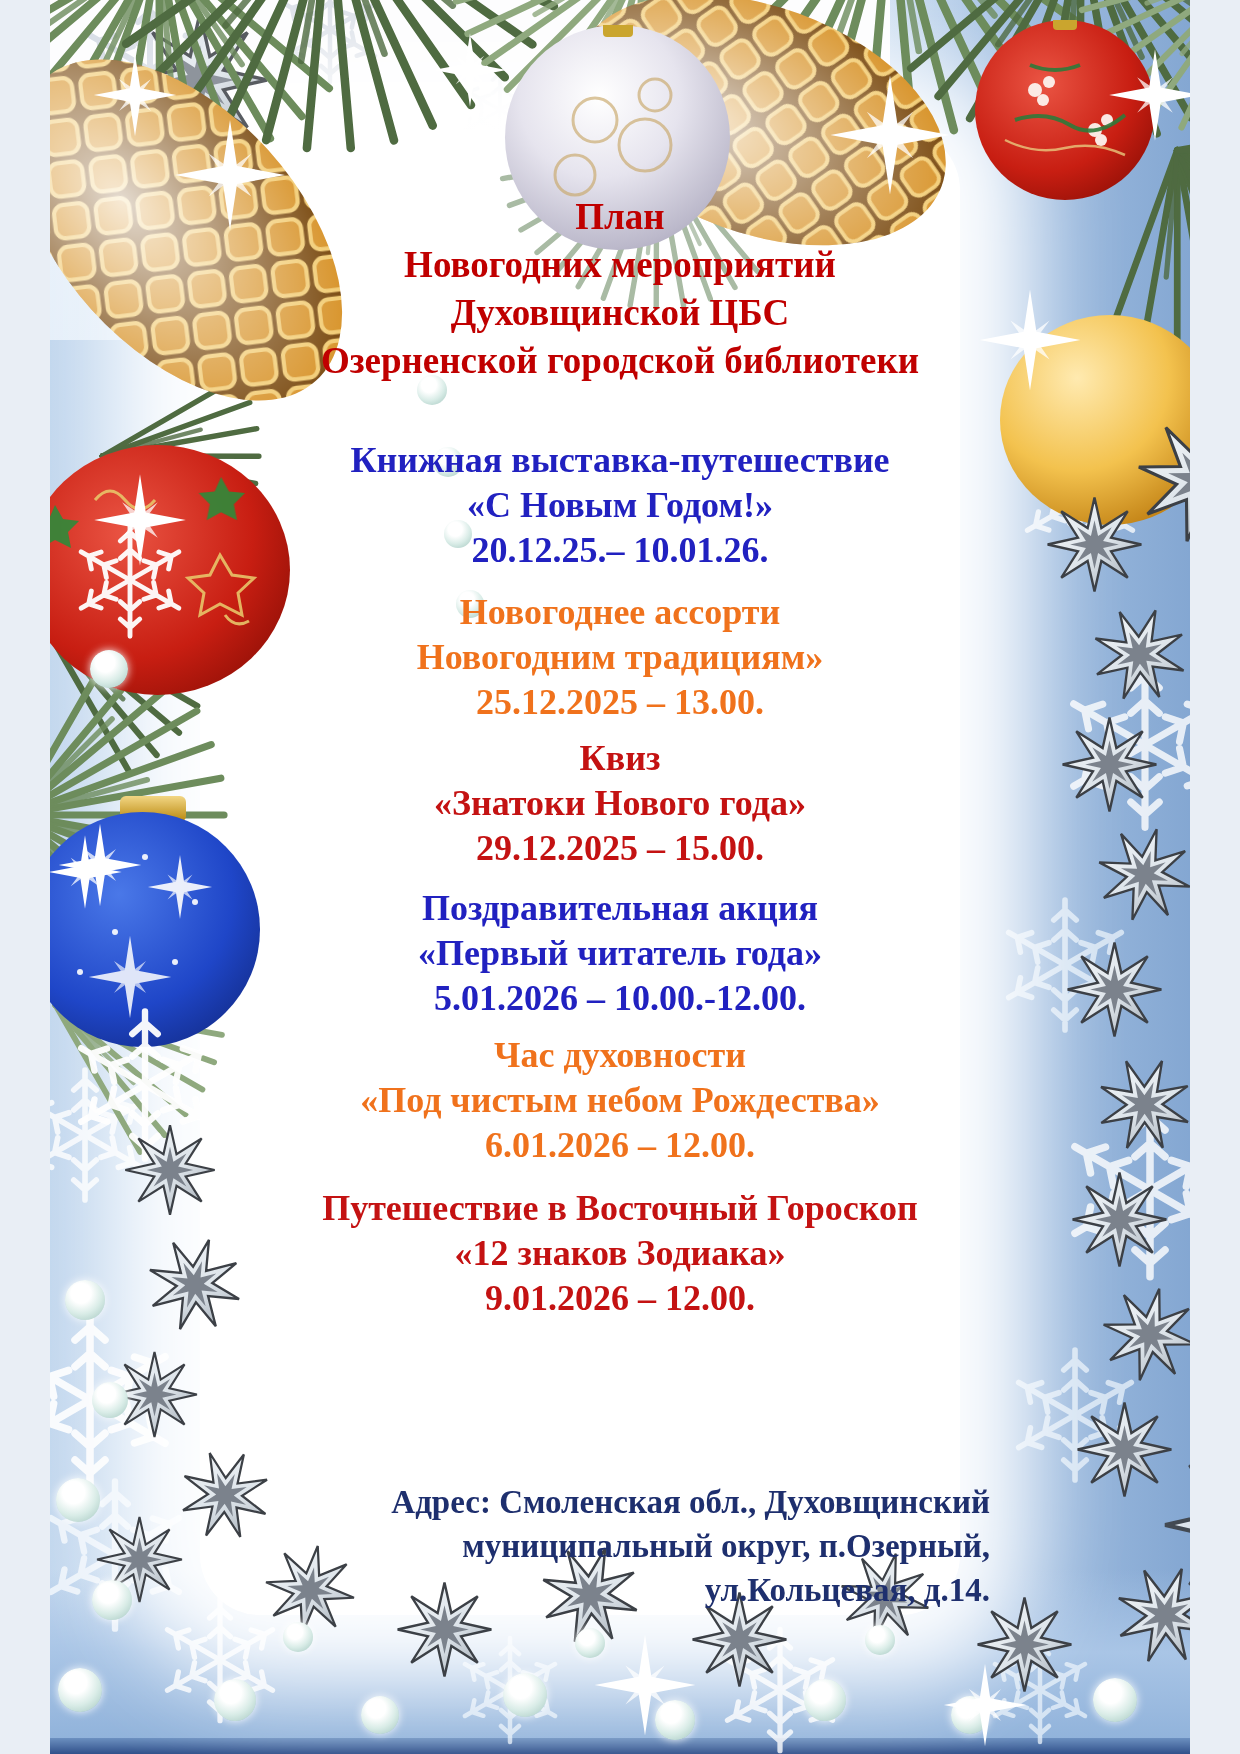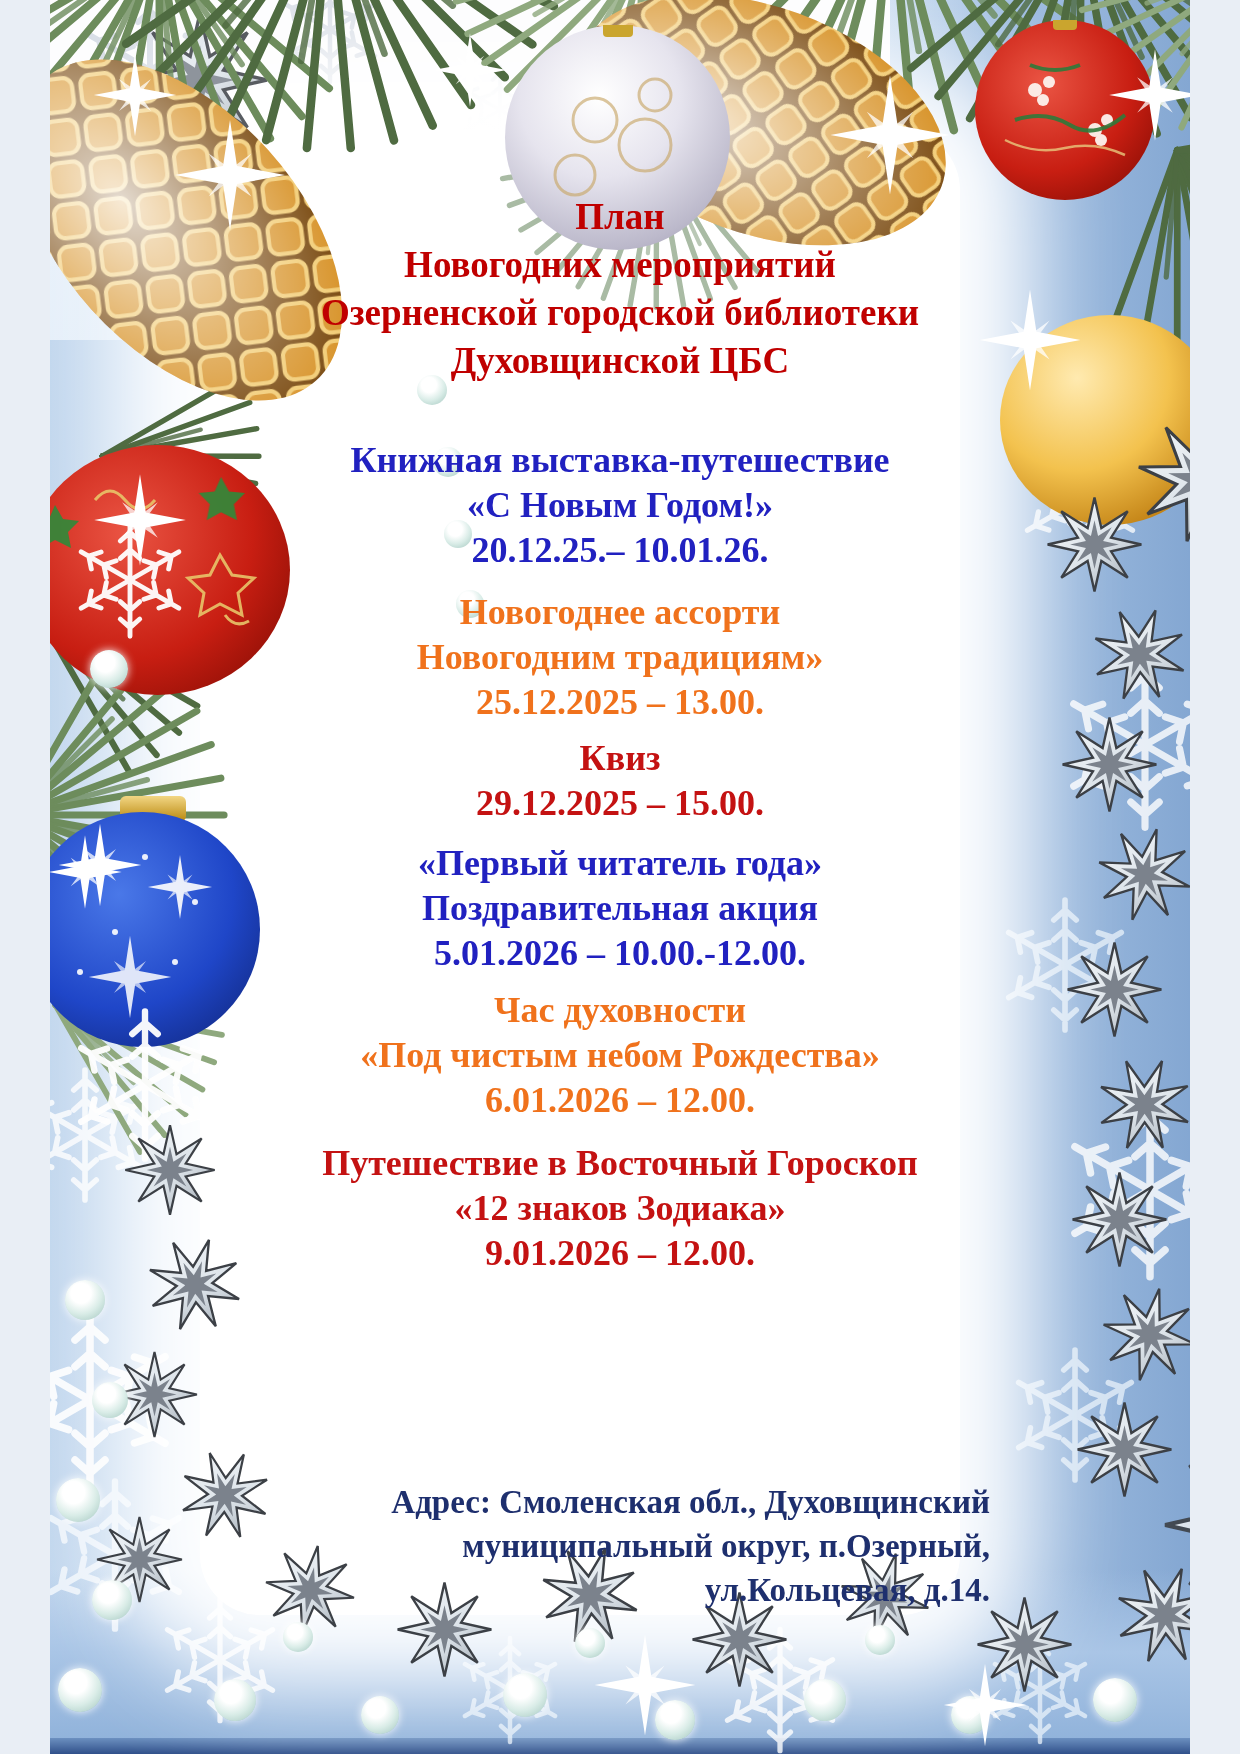--- a/index.html
+++ b/index.html
@@ -422,44 +422,45 @@
       <use href="#sparkle"></use>
     </svg>
   <svg class="dec spark-c" style="left:380px;top:30px;width:80px;height:80px">
       <use href="#sparkle"></use>
     </svg>
 
   <div class="text-col">
     <div>
       <div class="title-line">План</div>
       <div class="title-line">Новогодних мероприятий</div>
+      <div class="title-line">Духовщинской ЦБС</div>
       <div class="title-line">Озерненской городской библиотеки</div>
-      <div class="title-line">Духовщинской ЦБС</div>
     </div>
 
     <div class="gap1">
       <div class="ev-line c-blue">Книжная выставка-путешествие</div>
       <div class="ev-line c-blue">«С Новым Годом!»</div>
       <div class="ev-line c-blue">20.12.25.– 10.01.26.</div>
     </div>
 
     <div class="gap2">
       <div class="ev-line c-orange">Новогоднее ассорти</div>
       <div class="ev-line c-orange">Новогодним традициям»</div>
       <div class="ev-line c-orange">25.12.2025 – 13.00.</div>
     </div>
 
     <div class="gap3">
       <div class="ev-line c-red">Квиз</div>
+      <div class="ev-line c-red">«Знатоки Нового года»</div>
       <div class="ev-line c-red">29.12.2025 – 15.00.</div>
     </div>
 
     <div class="gap4">
+      <div class="ev-line c-blue">Поздравительная акция</div>
       <div class="ev-line c-blue">«Первый читатель года»</div>
-      <div class="ev-line c-blue">Поздравительная акция</div>
       <div class="ev-line c-blue">5.01.2026 – 10.00.-12.00.</div>
     </div>
 
     <div class="gap5">
       <div class="ev-line c-orange">Час духовности</div>
       <div class="ev-line c-orange">«Под чистым небом Рождества»</div>
       <div class="ev-line c-orange">6.01.2026 – 12.00.</div>
     </div>
 
     <div class="gap6">

